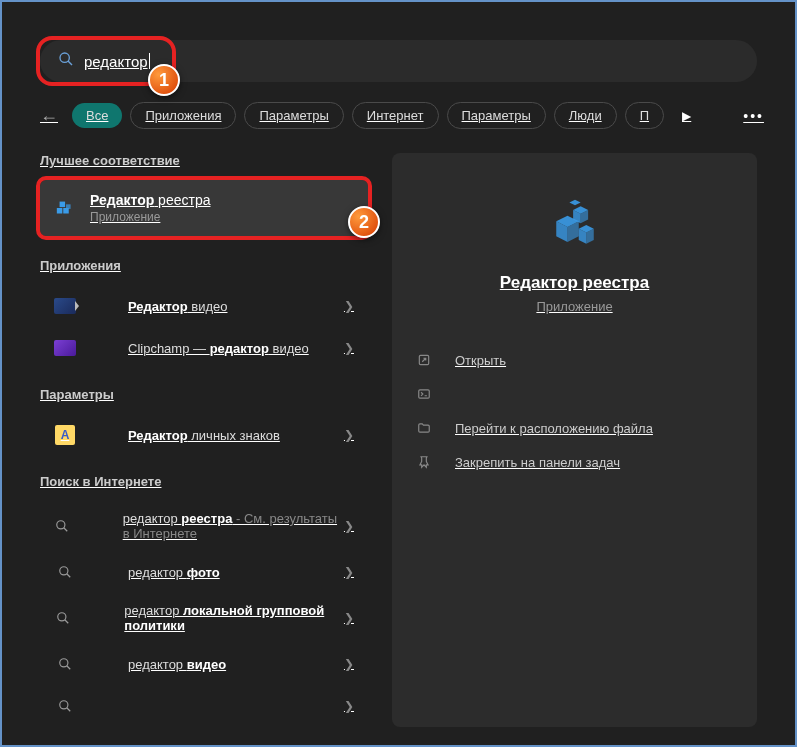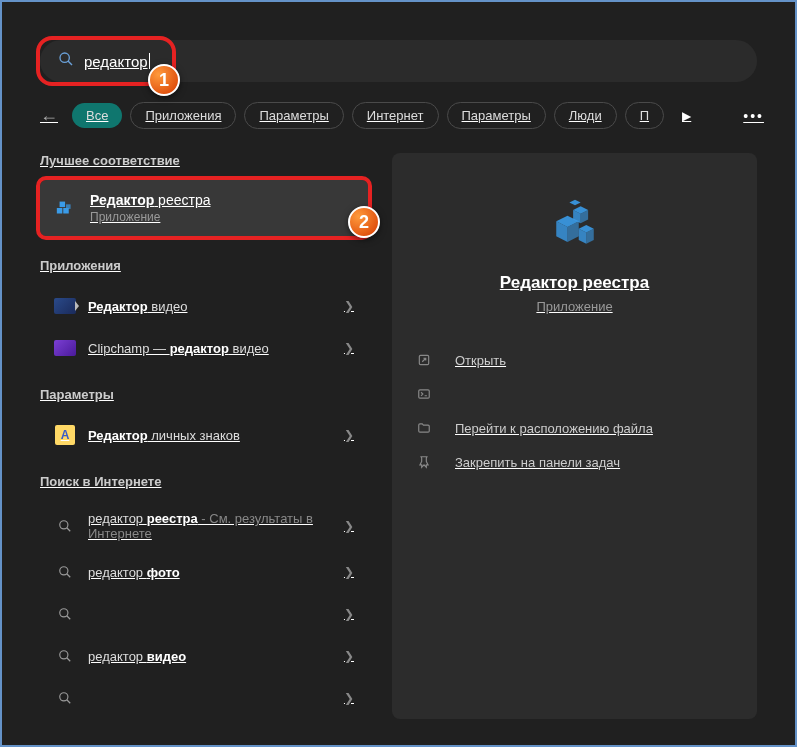--- a/index.html
+++ b/index.html
@@ -30,21 +30,21 @@
     .best-match { position: relative; display: flex; align-items: center; background: #383838; border-radius: 6px; padding: 12px 14px; margin-bottom: 22px; cursor: pointer; }
     .best-match .highlight2 { position: absolute; inset: -4px; border: 4px solid #e62222; border-radius: 10px; pointer-events: none; }
     .app-icon-small { width: 24px; height: 24px; margin-right: 12px; display: flex; align-items: center; justify-content: center; }
     .result-label { color: #fff; font-size: 14px; }
     .result-label .bold { font-weight: 600; }
     .result-sub { color: #999; font-size: 12px; margin-top: 2px; }
     
     .result-item { display: flex; align-items: center; padding: 10px 14px; cursor: pointer; border-radius: 6px; }
     .result-item .chev { margin-left: auto; color: #888; font-size: 12px; }
     .result-item .mini-icon { width: 22px; height: 22px; margin-right: 12px; display: flex; align-items: center; justify-content: center; font-size: 14px; }
-    .result-text { color: #ddd; font-size: 13px; max-width: 230px; }
+    .result-text { color: #ddd; font-size: 13px; max-width: 230px; margin-left: 40px; }
     .result-text .bold { font-weight: 600; color: #fff; }
     .result-text .dim { color: #888; }
     
     .section-gap { margin-top: 18px; }
     
     .preview-icon { width: 60px; height: 60px; margin: 18px auto 18px; display: block; }
     .preview-title { color: #fff; font-size: 17px; font-weight: 600; text-align: center; }
     .preview-sub { color: #999; font-size: 13px; text-align: center; margin-top: 6px; margin-bottom: 36px; }
     
     .action-list { display: flex; flex-direction: column; gap: 14px; }
@@ -158,20 +158,21 @@
         <span class="result-text"><span>редактор </span><span class="bold">фото</span></span>
         <span class="chev">❯</span>
       </div>
       <div class="result-item">
         <span class="mini-icon">
             <svg viewBox="0 0 24 24" width="14" height="14" fill="none" stroke="#999" stroke-width="2">
               <circle cx="10" cy="10" r="7"></circle>
               <line x1="21" y1="21" x2="15" y2="15"></line>
             </svg>
           </span>
+        <span class="result-text"><span>редактор </span><span class="bold">локальной групповой политики</span></span>
         <span class="chev">❯</span>
       </div>
       <div class="result-item">
         <span class="mini-icon">
             <svg viewBox="0 0 24 24" width="14" height="14" fill="none" stroke="#999" stroke-width="2">
               <circle cx="10" cy="10" r="7"></circle>
               <line x1="21" y1="21" x2="15" y2="15"></line>
             </svg>
           </span>
         <span class="result-text"><span>редактор </span><span class="bold">видео</span></span>

